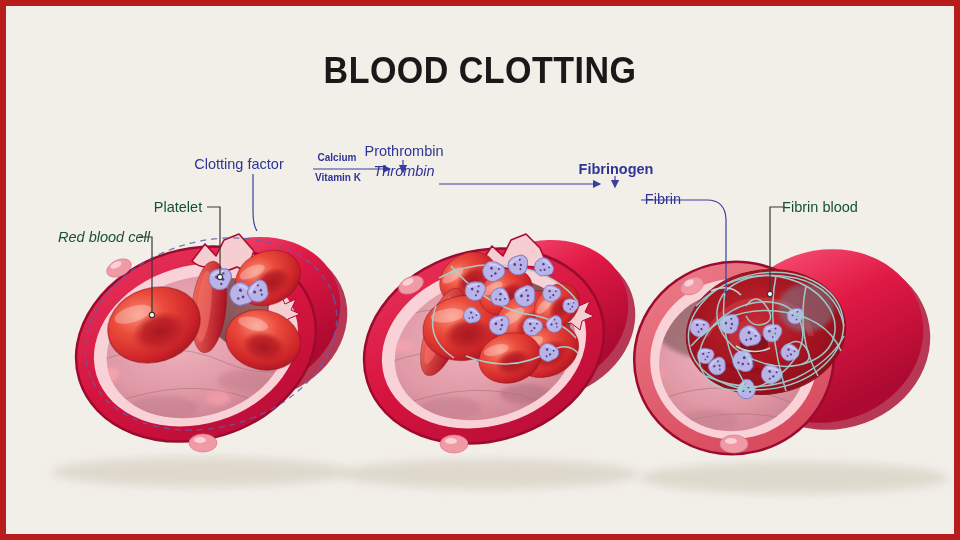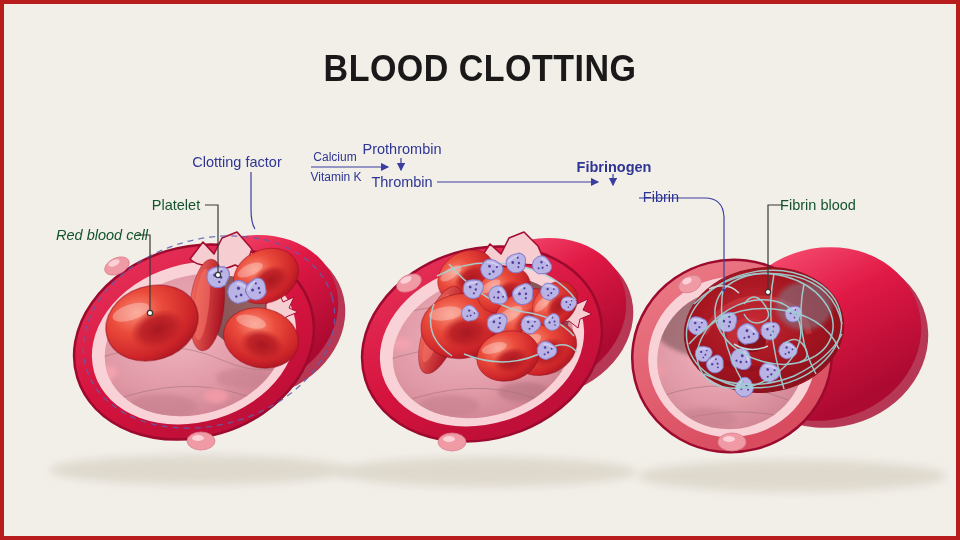--- a/index.html
+++ b/index.html
@@ -1,29 +1,29 @@
 <!DOCTYPE html>
 <html><head>
 <meta charset="utf-8">
 <style>
   html,body{margin:0;padding:0;background:#e8e6e2;}
   .stage{
     position:relative;width:960px;height:540px;box-sizing:border-box;
-    background:#f2efe9;border:4px solid #b91c1c;overflow:hidden;
+    background:#f2efe9;border:6px solid #b91c1c;overflow:hidden;
     font-family:"Liberation Sans", sans-serif;
   }
   .title{
     position:absolute;top:44px;left:0;width:100%;text-align:center;
     font-size:37px;font-weight:bold;color:#1a1818;letter-spacing:.5px;
   }
   .title span{display:inline-block;transform:scaleX(.92);transform-origin:center;}
   .lbl{position:absolute;white-space:nowrap;transform:translateX(-50%);line-height:1;}
   .nv{color:#2e3594;font-size:14.5px;font-weight:500;}
   .nv.bold{font-weight:bold;}
-  .nv.tiny{font-size:12px;font-weight:400;}
+  .nv.tiny{font-size:10px;font-weight:700;}
   .bk{color:#14532d;font-size:14.5px;font-weight:500;}
   svg.art{position:absolute;left:0;top:0;}
 </style>
 </head>
 <body>
 
 <div class="stage">
 
   <svg class="art" width="960" height="540" viewBox="0 0 960 540">
     <defs>
@@ -290,20 +290,20 @@
       <circle cx="764" cy="288" r="2.6" fill="#ffffff"></circle>
     </g>
   </svg>
 
   <div class="title"><span>BLOOD CLOTTING</span></div>
 
   <div class="lbl nv" style="left:233px;top:151px;">Clotting factor</div>
   <div class="lbl nv tiny" style="left:331px;top:147px;">Calcium</div>
   <div class="lbl nv tiny" style="left:332px;top:167px;">Vitamin K</div>
   <div class="lbl nv" style="left:398px;top:138px;">Prothrombin</div>
-  <div class="lbl nv" style="left:398px;top:171px;">Thrombin</div>
+  <div class="lbl nv" style="left:398px;top:158px;font-style:italic;">Thrombin</div>
   <div class="lbl nv bold" style="left:610px;top:156px;">Fibrinogen</div>
   <div class="lbl nv" style="left:609px;top:186px;margin-left:48px;">Fibrin</div>
 
   <div class="lbl bk" style="left:172px;top:194px;">Platelet</div>
   <div class="lbl bk" style="left:98px;top:224px;font-style:italic;">Red blood cell</div>
   <div class="lbl bk" style="left:814px;top:194px;">Fibrin blood</div>
 </div>
 
 </body></html>

